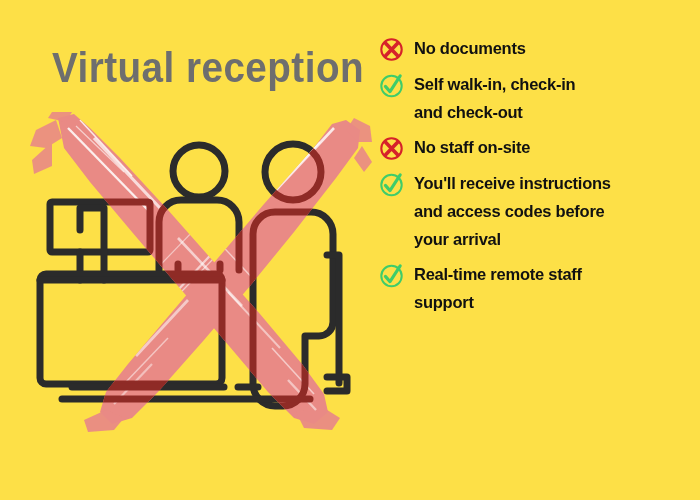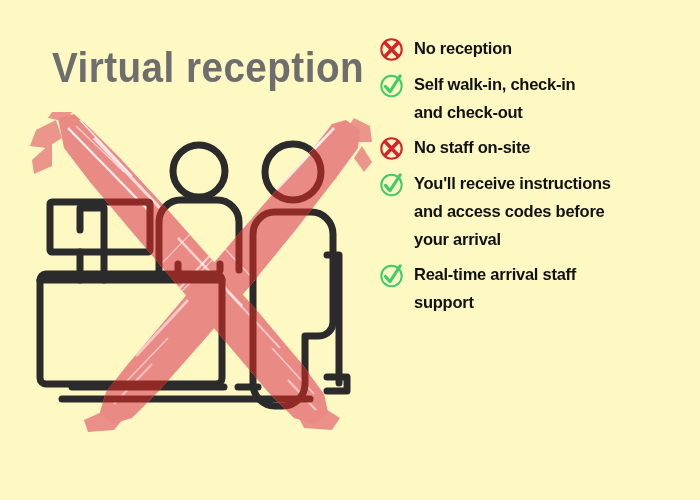--- a/index.html
+++ b/index.html
@@ -11,21 +11,21 @@
     width: 700px;
     height: 500px;
     font-family: "Liberation Sans", sans-serif;
     overflow: hidden;
     position: relative;
   }
   #infographic {
     position: relative;
     width: 700px;
     height: 500px;
-    background: #fef9c3;
+    background: #fde047;
   }
 
   
   .left-col {
     position: absolute;
     left: 0;
     top: 0;
     width: 370px;
     height: 500px;
   }
@@ -209,21 +209,21 @@
 
   <ul class="feature-list">
 
     <li class="feature-item">
       <span class="feature-icon">
         <svg width="27" height="27" viewBox="0 0 27 27">
           <circle cx="13.5" cy="13.5" r="10.2" fill="none" stroke="#d6222a" stroke-width="2.1"></circle>
           <path d="M7.6 7.2 L19.6 19.8 M19.6 7.2 L7.6 19.8" stroke="#d6222a" stroke-width="3.6" stroke-linecap="round" fill="none"></path>
         </svg>
       </span>
-      <span class="feature-text">No reception</span>
+      <span class="feature-text">No documents</span>
     </li>
 
     <li class="feature-item">
       <span class="feature-icon">
         <svg width="27" height="27" viewBox="0 0 27 27">
           <circle cx="13.5" cy="14" r="10.2" fill="none" stroke="#3fcc6a" stroke-width="2"></circle>
           <path d="M7.4 14.4 L12 19.6 L22.2 3.8" stroke="#3fcc6a" stroke-width="3.1" stroke-linecap="round" stroke-linejoin="round" fill="none"></path>
         </svg>
       </span>
       <span class="feature-text">Self walk-in, check-in
@@ -253,19 +253,19 @@
 your arrival</span>
     </li>
 
     <li class="feature-item">
       <span class="feature-icon">
         <svg width="27" height="27" viewBox="0 0 27 27">
           <circle cx="13.5" cy="14" r="10.2" fill="none" stroke="#3fcc6a" stroke-width="2"></circle>
           <path d="M7.4 14.4 L12 19.6 L22.2 3.8" stroke="#3fcc6a" stroke-width="3.1" stroke-linecap="round" stroke-linejoin="round" fill="none"></path>
         </svg>
       </span>
-      <span class="feature-text">Real-time arrival staff
+      <span class="feature-text">Real-time remote staff
 support</span>
     </li>
 
   </ul>
 
 </div>
 
 </body></html>

